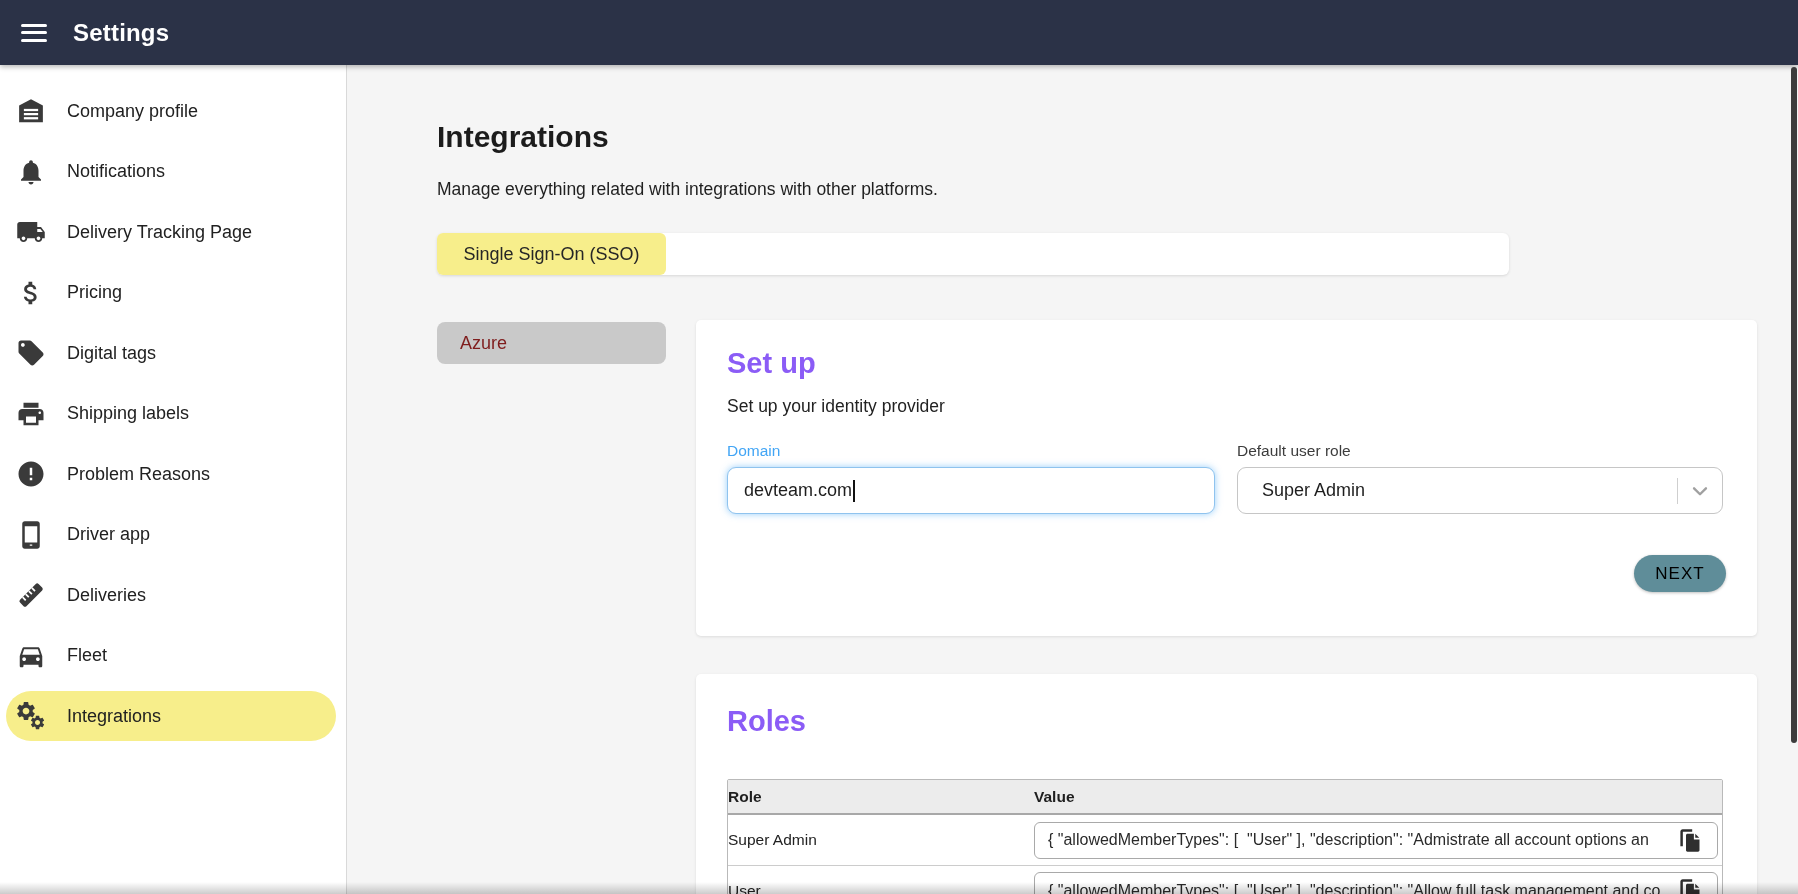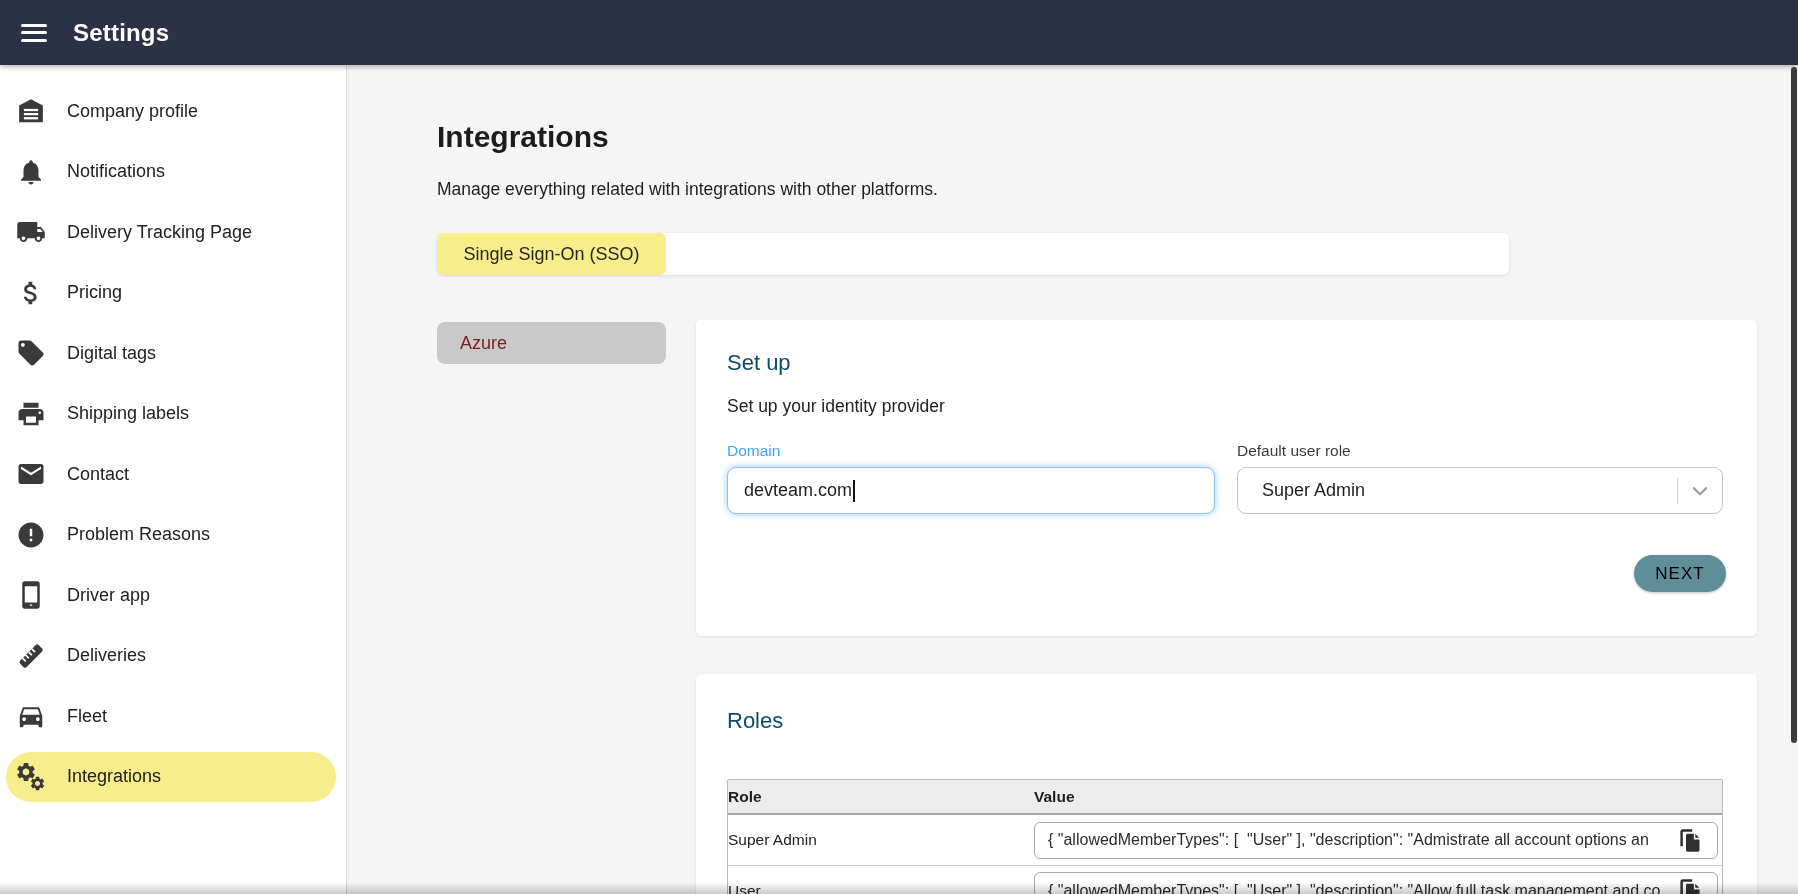--- a/index.html
+++ b/index.html
@@ -71,21 +71,21 @@
     height: 42px; background: #c9c9c9; border-radius: 8px;
     display: flex; align-items: center; padding-left: 23px;
     font-size: 18px; color: #7f1d1d; cursor: pointer; margin-top: 2px;
   }
 
   .card {
     background: #ffffff; border-radius: 5px;
     box-shadow: 0 1px 3px rgba(0,0,0,0.10);
   }
   .setup-card { flex: 1; height: 316px; padding: 26px 31px; }
-  .card-h2 { font-size: 22px; line-height: 34px; font-weight: 400; color: #0c4a6e; }
+  .card-h2 { font-size: 29px; line-height: 34px; font-weight: 700; color: #8b5cf6; }
   .card-sub { font-size: 17.5px; line-height: 22px; color: #222; margin-top: 15px; }
 
   .form-row { display: flex; margin-top: 24px; }
   .field { display: flex; flex-direction: column; }
   .field-domain { width: 488px; margin-right: 22px; }
   .field-role { width: 486px; }
   .field-label { font-size: 15.5px; line-height: 19px; margin-bottom: 7px; }
   .label-blue { color: #42a5f5; }
   .label-gray { color: #3c3c3c; }
 
@@ -220,28 +220,20 @@
 
   <div class="nav-item">
     <span class="nav-icon">
       <svg viewBox="0 0 24 24">
           <path d="M19 8H5c-1.66 0-3 1.34-3 3v6h4v4h12v-4h4v-6c0-1.66-1.34-3-3-3zm-3 11H8v-5h8v5zm3-7c-.55 0-1-.45-1-1s.45-1 1-1 1 .45 1 1-.45 1-1 1zm-1-9H6v4h12V3z"></path>
         </svg>
     </span>
     <span class="nav-label">Shipping labels</span>
   </div>
 
-  <div class="nav-item">
-    <span class="nav-icon">
-      <svg viewBox="0 0 24 24">
-          <path d="M20 4H4c-1.1 0-1.99.9-1.99 2L2 18c0 1.1.9 2 2 2h16c1.1 0 2-.9 2-2V6c0-1.1-.9-2-2-2zm0 4-8 5-8-5V6l8 5 8-5v2z"></path>
-        </svg>
-    </span>
-    <span class="nav-label">Contact</span>
-  </div>
 
   <div class="nav-item">
     <span class="nav-icon">
       <svg viewBox="0 0 24 24">
           <path d="M12 2C6.48 2 2 6.48 2 12s4.48 10 10 10 10-4.48 10-10S17.52 2 12 2zm1 15h-2v-2h2v2zm0-4h-2V7h2v6z"></path>
         </svg>
     </span>
     <span class="nav-label">Problem Reasons</span>
   </div>
 

